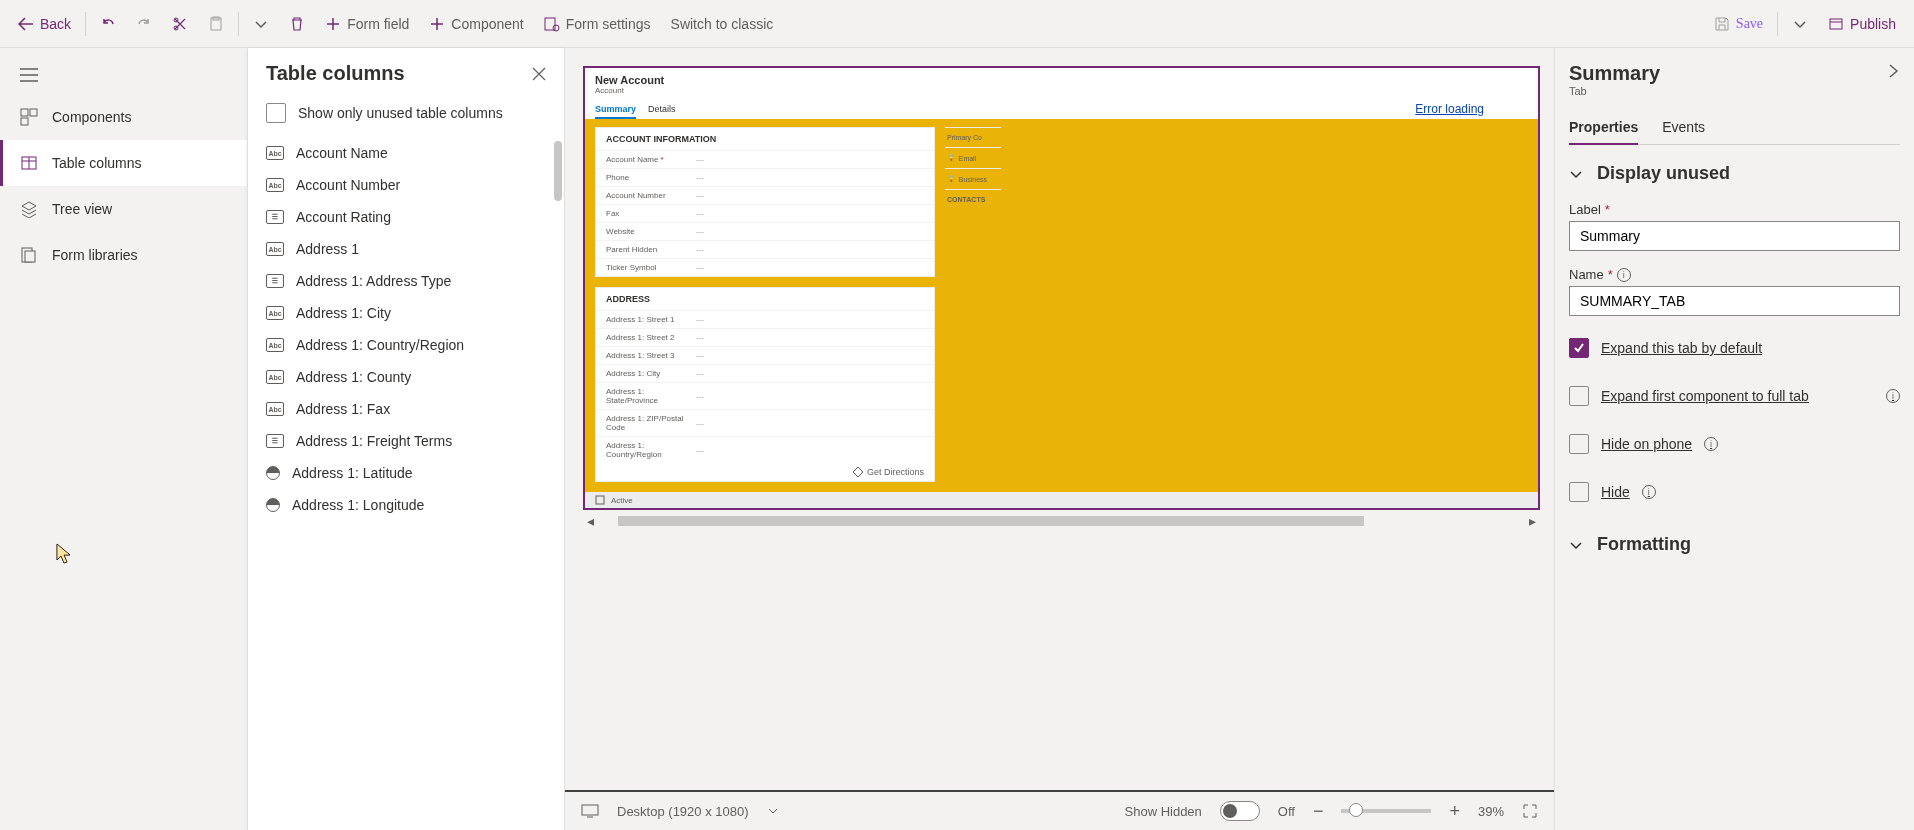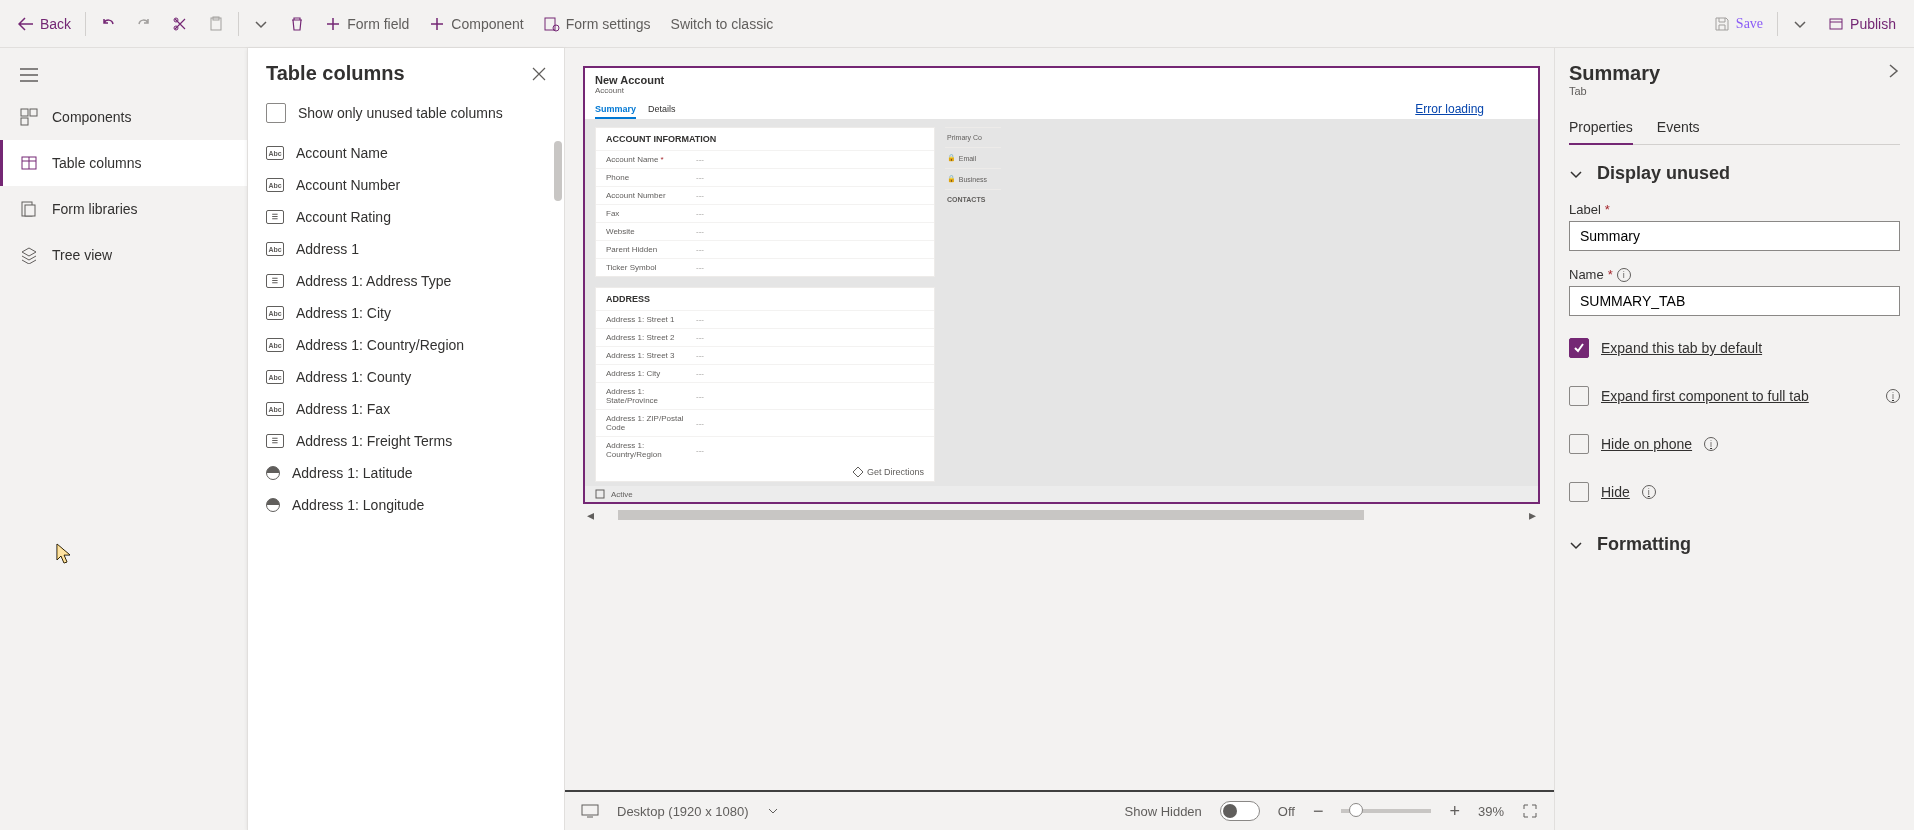--- a/index.html
+++ b/index.html
@@ -57,21 +57,21 @@
   
   .canvas-area { flex:1; background:#f3f2f1; display:flex; flex-direction:column; overflow:hidden; position:relative;}
   .canvas-scroll { flex:1; overflow:auto; padding:18px 14px 0 18px;}
   .form-preview { background:#fff; border:2px solid #742774; border-top:none; position:relative; font-size:10px; min-width: 820px;}
   .form-topbar { border-top:2px solid #742774; padding:6px 10px 0;}
   .form-title { font-size:11px; font-weight:600;}
   .form-sub { font-size:8px; color:#605e5c;}
   .form-tabs { display:flex; gap:12px; margin-top:6px; }
   .form-tab { font-size:9px; padding:3px 0; cursor:pointer;}
   .form-tab.active { border-bottom:2px solid #0078d4; color:#0078d4; font-weight:600;}
-  .form-body { display:flex; gap:10px; padding:8px 10px 4px; background:#e5e5e5;}
+  .form-body { display:flex; gap:10px; padding:8px 10px 10px; background:#eab308;}
   .section-card { background:#fff; border:1px solid #edebe9; flex:1; min-width:0;}
   .section-title { font-size:9px; font-weight:600; padding:6px 10px; color:#323130;}
   .field-row { display:flex; align-items:center; padding:4px 10px; border-top:1px solid #f3f2f1; font-size:8px; color:#605e5c;}
   .field-row .label { width:90px;}
   .field-row .req { color:#a4262c; margin-left:2px;}
   .field-row .val { color:#a19f9d;}
   .timeline-card { display:flex; flex-direction:column; align-items:center; justify-content:center; height:110px; font-size:9px; color:#605e5c;}
   .error-link { position:absolute; right:54px; top:36px; font-size:12px; color:#0645ad; text-decoration:underline;}
   .right-mini { position:absolute; right:10px; top:60px; width:48px; font-size:7px; color:#605e5c;}
   .right-mini .mini-row { padding:6px 2px; border-top:1px solid #edebe9; display:flex; align-items:center; gap:3px;}
@@ -87,21 +87,21 @@
   .slider { width:90px; height:4px; background:#c8c6c4; position:relative;}
   .slider .dot { width:14px; height:14px; border-radius:50%; background:#fff; border:1px solid #8a8886; position:absolute; top:-6px; left:8px;}
   
   
   .props-pane { width:360px; background:#f3f2f1; border-left:1px solid #e1dfdd; display:flex; flex-direction:column; padding: 8px 14px; overflow-y:auto;}
   .props-header { display:flex; justify-content:space-between; align-items:flex-start; padding:6px 0;}
   .props-header h2 { font-size:20px; font-weight:600;}
   .props-header .sub { font-size:11px; color:#605e5c;}
   .props-tabs { display:flex; gap:24px; border-bottom:1px solid #d2d0ce; margin-top:8px;}
   .props-tab { padding:8px 0; cursor:pointer; font-size:14px;}
-  .props-tab.active { border-bottom:2px solid #742774; font-weight:400; margin-bottom:-1px;}
+  .props-tab.active { border-bottom:2px solid #742774; font-weight:700; margin-bottom:-1px;}
   .section-toggle { display:flex; align-items:center; gap:14px; padding:18px 0 10px; font-size:18px; font-weight:600; cursor:pointer;}
   .prop-field { margin:8px 0;}
   .prop-label { font-size:13px; margin-bottom:4px; display:flex; align-items:center; gap:4px;}
   .prop-label .req { color:#a4262c;}
   .prop-input { width:100%; padding:6px 10px; border:1px solid #8a8886; background:#fff; font-size:14px;}
   .prop-check { display:flex; align-items:center; gap:12px; margin:14px 0;text-decoration:underline;}
   .info-icon { width:14px; height:14px; border:1px solid #605e5c; border-radius:50%; font-size:9px; display:flex; align-items:center; justify-content:center; color:#605e5c;}
   
   .cursor-img { position:absolute; left:56px; top:543px; pointer-events:none; font-size:18px;}
   
@@ -215,30 +215,30 @@
     </div>
     <div class="nav-item active">
       <svg class="icon" viewBox="0 0 18 18">
           <rect x="2" y="3" width="14" height="12" stroke="#742774" fill="none"></rect>
           <path d="M2 7h14M9 3v12" stroke="#742774"></path>
         </svg>
       <span>Table columns</span>
     </div>
     <div class="nav-item">
       <svg class="icon" viewBox="0 0 18 18">
+          <path d="M9 2 2 6l7 4 7-4z M2 10l7 4 7-4 M2 14l7 4 7-4" stroke="#605e5c" fill="none"></path>
+        </svg>
+      <span>Tree view</span>
+    </div>
+    <div class="nav-item">
+      <svg class="icon" viewBox="0 0 18 18">
           <rect x="2" y="2" width="10" height="14" stroke="#605e5c" fill="none"></rect>
           <rect x="5" y="5" width="10" height="11" stroke="#605e5c" fill="#f3f2f1"></rect>
         </svg>
       <span>Form libraries</span>
-    </div>
-    <div class="nav-item">
-      <svg class="icon" viewBox="0 0 18 18">
-          <path d="M9 2 2 6l7 4 7-4z M2 10l7 4 7-4 M2 14l7 4 7-4" stroke="#605e5c" fill="none"></path>
-        </svg>
-      <span>Tree view</span>
     </div>
     <div class="cursor-img">
       <svg width="18" height="22" viewBox="0 0 18 22">
           <path d="M1 1 L1 17 L5 13 L8 20 L11 19 L8 12 L14 12 Z" fill="#fff" stroke="#000" stroke-width="1"></path>
           <path d="M1 1 L1 17 L5 13 L8 20 L11 19 L8 12 L14 12 Z" fill="#FDB913" fill-opacity="0.4"></path>
         </svg>
     </div>
   </div>
 
   <div class="columns-panel">

